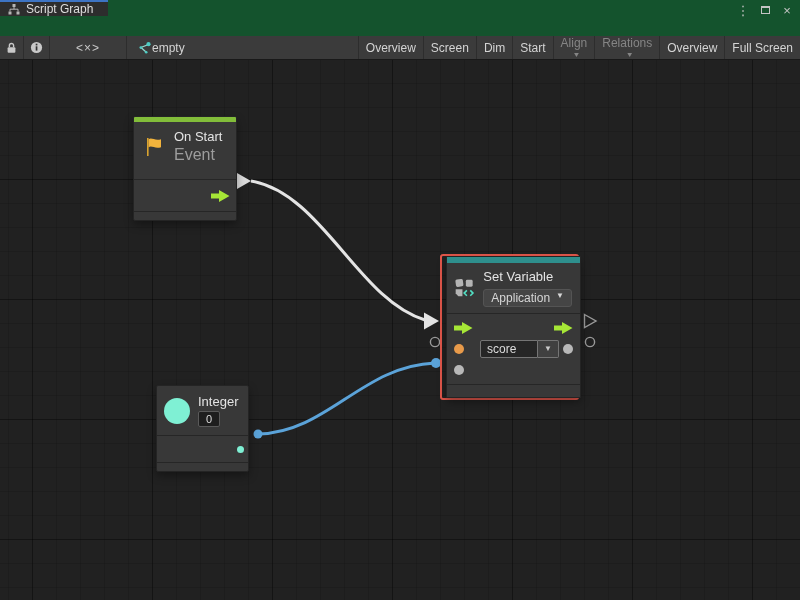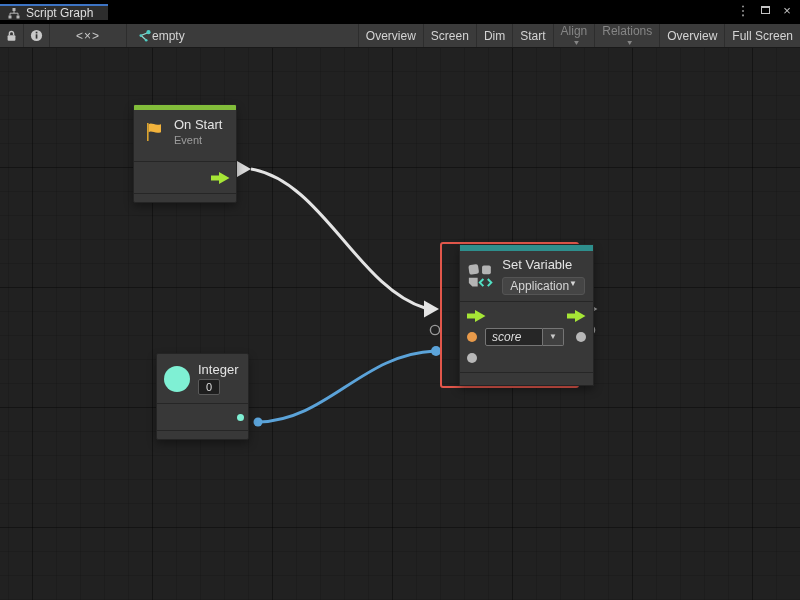--- a/index.html
+++ b/index.html
@@ -1,20 +1,20 @@
 <!DOCTYPE html>
 <html><head>
 <meta charset="utf-8">
 <style>
   * { margin:0; padding:0; box-sizing:border-box; }
   html,body { width:800px; height:600px; overflow:hidden; background:#191919;
               font-family:"Liberation Sans", sans-serif; -webkit-font-smoothing:antialiased; }
 
   
-  .tabbar { height:24px; background:#000000; display:flex; align-items:center; position:relative; }
+  .tabbar { height:36px; background:#14532d; display:flex; align-items:flex-start; position:relative; }
   .tab { width:108px; background:#2d2d2d; border-top:2px solid #3d74c4; display:flex; align-items:center;
          gap:6px; padding-left:8px; color:#dedede; font-size:12px; }
   .win-controls { position:absolute; right:4px; top:0; height:20px; display:flex; align-items:center; gap:4px; }
   .win-btn { width:18px; height:18px; display:flex; align-items:center; justify-content:center;
              color:#c4c4c4; font-size:13px; cursor:default; }
   .maxbox { width:9px; height:8px; border:1.5px solid #c4c4c4; border-top-width:2px; }
 
   
   .toolbar { height:24px; background:#3b3b3b; border-bottom:1px solid #191919; display:flex;
              align-items:stretch; color:#d4d4d4; font-size:12px; white-space:nowrap; }
@@ -41,51 +41,51 @@
     background-position:32px 0, 0 119px, 8px 0, 0 23px; }
   .wires { position:absolute; left:0; top:0; width:800px; height:556px; }
 
   
   .node { position:absolute; background:#383838; border:1px solid #242424; border-radius:2px;
           box-shadow:0 4px 8px rgba(0,0,0,0.35); color:#e4e4e4; font-size:13px; }
   .node .colorbar { height:5px; border-radius:1px 1px 0 0; }
   .node .header { display:flex; align-items:center; gap:8px; padding:7px 10px 15px 8px;
                   border-bottom:1px solid #262626; }
   .node .titlecol { display:flex; flex-direction:column; gap:2px; }
-  .node .subtitle { font-size:11px; color:#9d9d9d; }
+  .node .subtitle { font-size:16px; color:#9d9d9d; }
   .node .body { position:relative; border-bottom:1px solid #262626; }
   .node .footer { height:8px; }
 
   .dot { width:10px; height:10px; border-radius:50%; flex-shrink:0; }
   .dot.tiny { width:7px; height:7px; }
 
   
   .node.onstart { left:133px; top:56px; width:104px; }
   .node.onstart .body { height:32px; display:flex; align-items:center; justify-content:flex-end; padding-right:6px; }
 
   
-  .node.integer { left:156px; top:305px; width:93px;text-align:right; }
+  .node.integer { left:156px; top:325px; width:93px;text-align:right; }
   .node.integer .header { padding:8px 8px 8px 7px; }
   .valuebox { width:22px; height:16px; background:#1e1e1e; border:1px solid #5a5a5a; border-radius:2px;
               color:#dcdcdc; font-size:11px; display:flex; align-items:center; justify-content:center; }
   .node.integer .body { height:27px; display:flex; align-items:center; justify-content:flex-end; padding-right:4px; }
 
   
   .selection { position:absolute; left:440px; top:194px; border:2px solid #e2574b; border-radius:3px; }
-  .node.setvar { position:relative; left:17px; top:0; width:135px; border-radius:0; }
+  .node.setvar { position:relative; left:4px; top:0; width:135px; border-radius:0; }
   .node.setvar .header { padding:6px 8px; border-bottom:1px solid #262626; }
-  .dropdown { display:inline-flex; gap:0; background:#454545; border:1px solid #545454;
+  .dropdown { display:inline-flex; gap:6px; background:#454545; border:1px solid #545454;
               border-radius:3px; padding:1px 7px; font-size:12px; color:#d6d6d6; margin-top:3px; }
   .dropdown .caret { font-size:8px; }
   .node.setvar .body { padding:4px 0 5px 0; }
   .prow { display:flex; align-items:center; }
   .prow.r1 { height:19px; padding:0 7px; }
   .prow.r2 { height:23px; padding:0 7px; }
   .prow.r3 { height:19px; padding:0 7px; }
-  .var-select { display:flex; margin-left:8px;font-style:italic; }
+  .var-select { display:flex; margin-left:16px; }
   .var-field { width:58px; height:18px; background:#262626; border:1px solid #757575;
                border-radius:2px 0 0 2px; color:#dcdcdc; font-size:12px; display:flex;
                align-items:center; padding-left:6px; }
   .var-btn { width:21px; height:18px; background:#404040; border:1px solid #757575; border-left:none;
              border-radius:0 2px 2px 0; display:flex; align-items:center; justify-content:center;
              color:#c9c9c9; font-size:8px; }
   .node.setvar .footer { height:12px; }
   .ml-auto { margin-left:auto; }
 </style>
 </head>

